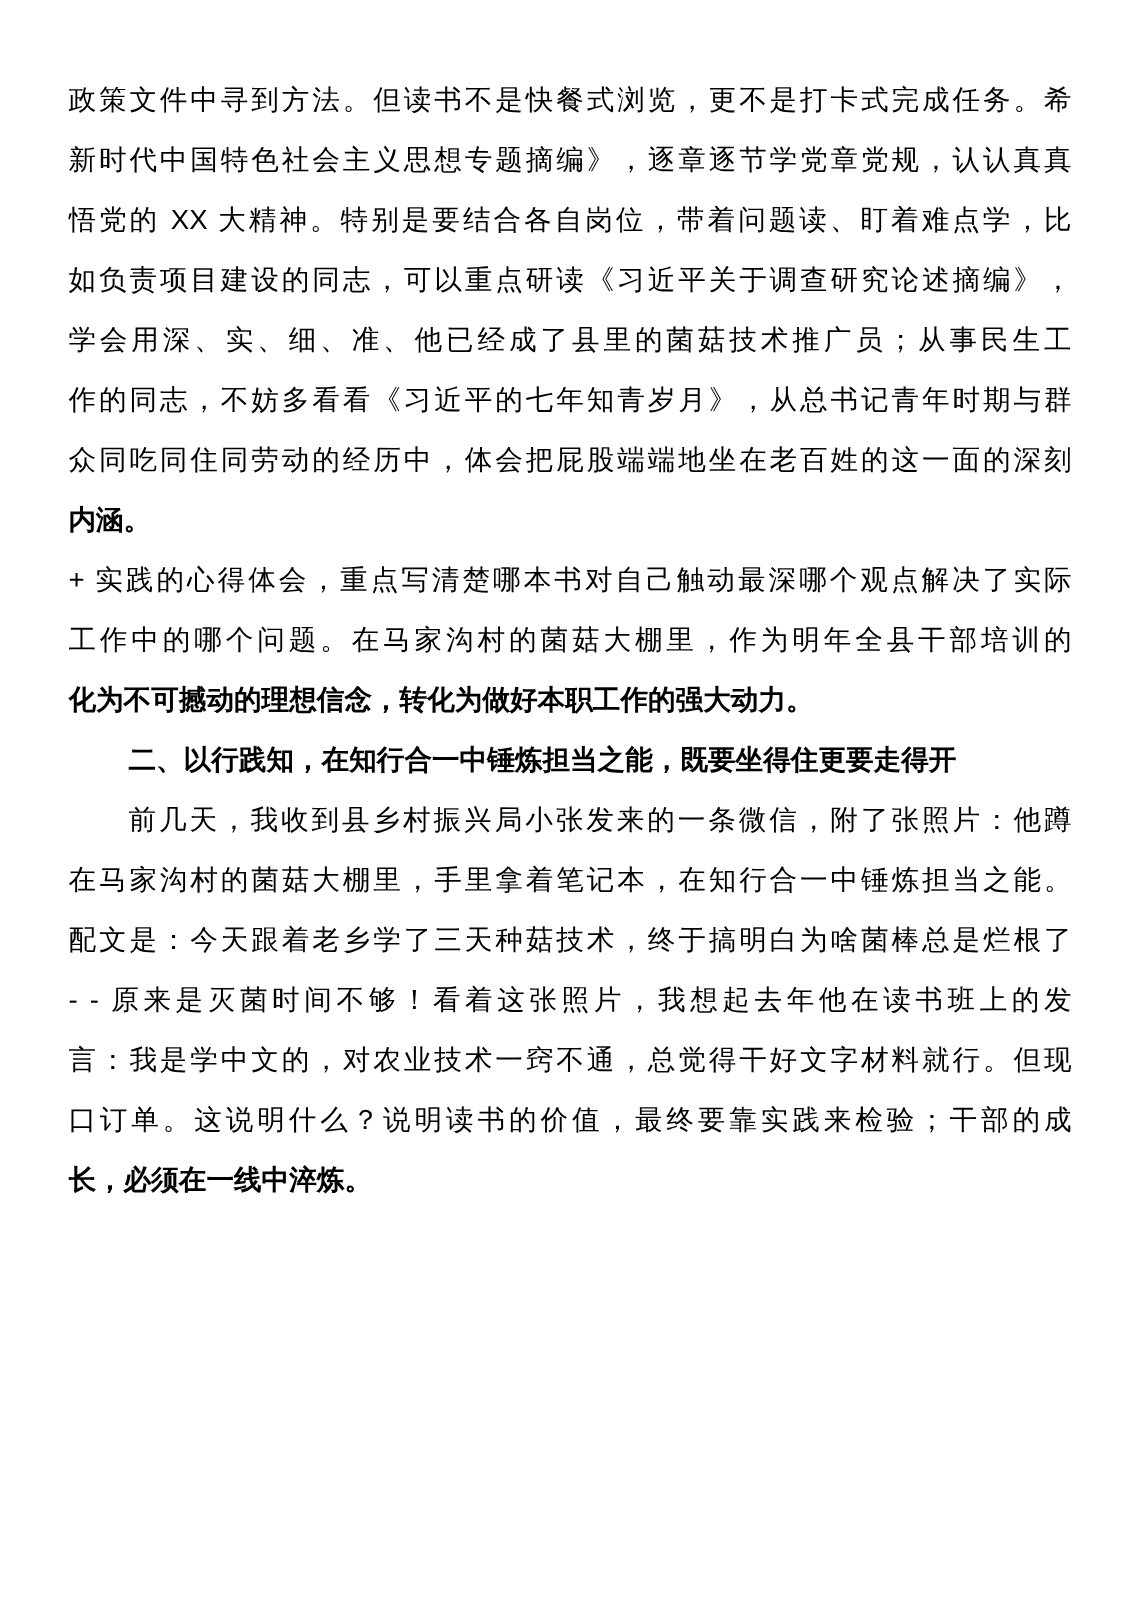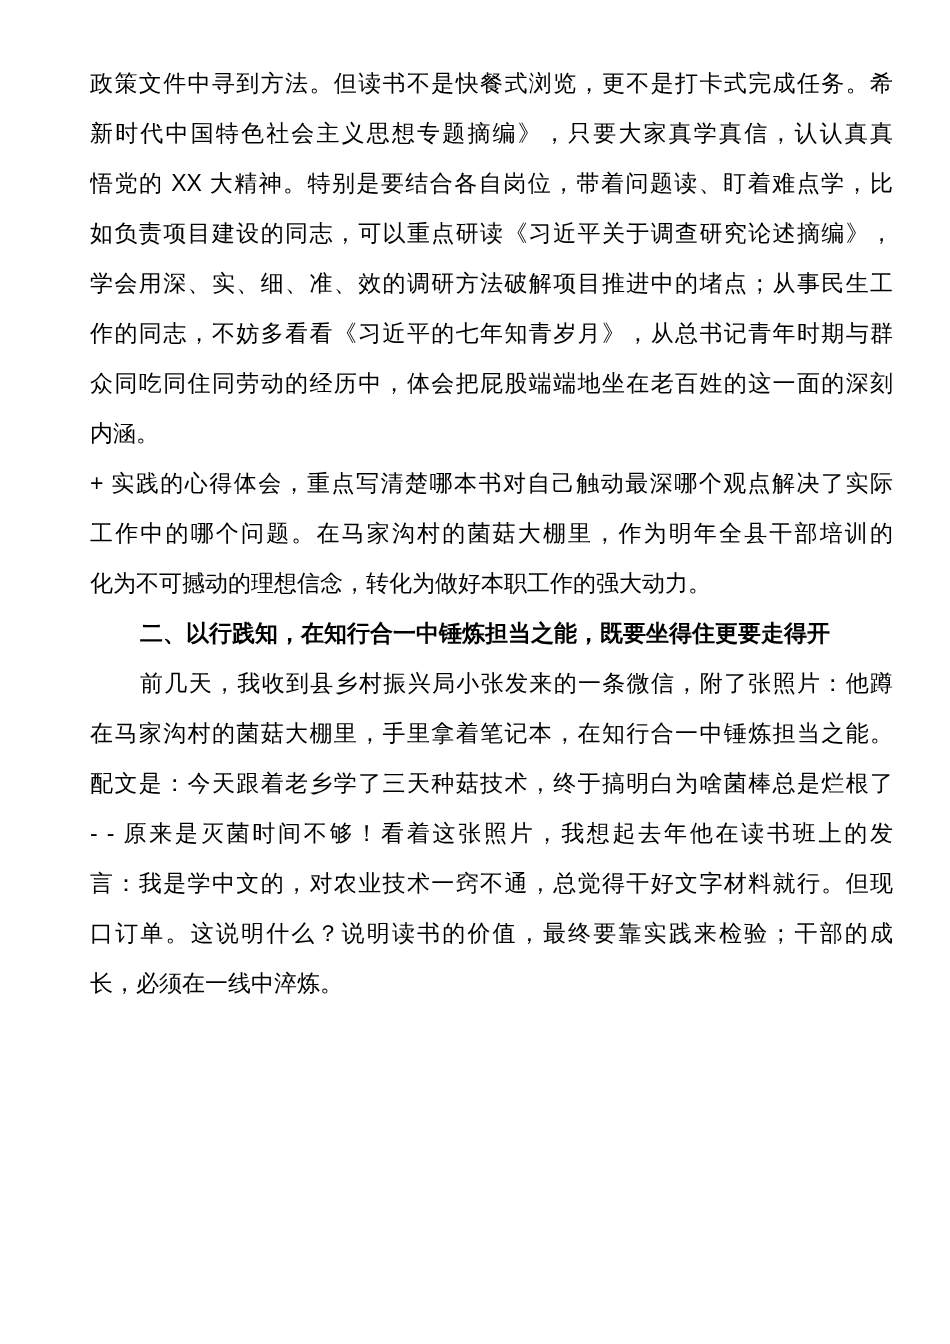--- a/index.html
+++ b/index.html
@@ -23,45 +23,45 @@
   }
   .line {
     height: 50px;
     line-height: 50px;
     font-size: 23px;
     color: #000000;
     text-align: justify;
     text-align-last: justify;
     overflow: hidden;
     white-space: nowrap;
-    margin-left: 33px;
   }
   .line.last {
     text-align: left;
     text-align-last: left;
+    font-weight: bold;
   }
   .line.indent {
     padding-left: 50px;
   }
   .line.heading {
     font-weight: 700;
     text-align: right;
   }
 </style>
 </head>
 <body>
 
 <div class="page">
   <div id="paragraphs">
       <div>
         <div class="line">政策文件中寻到方法。但读书不是快餐式浏览，更不是打卡式完成任务。希</div>
-        <div class="line">新时代中国特色社会主义思想专题摘编》，只要大家真学真信，认认真真</div>
+        <div class="line">新时代中国特色社会主义思想专题摘编》，逐章逐节学党章党规，认认真真</div>
         <div class="line">悟党的 XX 大精神。特别是要结合各自岗位，带着问题读、盯着难点学，比</div>
         <div class="line">如负责项目建设的同志，可以重点研读《习近平关于调查研究论述摘编》，</div>
-        <div class="line">学会用深、实、细、准、效的调研方法破解项目推进中的堵点；从事民生工</div>
+        <div class="line">学会用深、实、细、准、他已经成了县里的菌菇技术推广员；从事民生工</div>
         <div class="line">作的同志，不妨多看看《习近平的七年知青岁月》，从总书记青年时期与群</div>
         <div class="line">众同吃同住同劳动的经历中，体会把屁股端端地坐在老百姓的这一面的深刻</div>
         <div class="line last">内涵。</div>
       </div>
       <div>
         <div class="line">+ 实践的心得体会，重点写清楚哪本书对自己触动最深哪个观点解决了实际</div>
         <div class="line">工作中的哪个问题。在马家沟村的菌菇大棚里，作为明年全县干部培训的</div>
         <div class="line last">化为不可撼动的理想信念，转化为做好本职工作的强大动力。</div>
       </div>
       <div>

